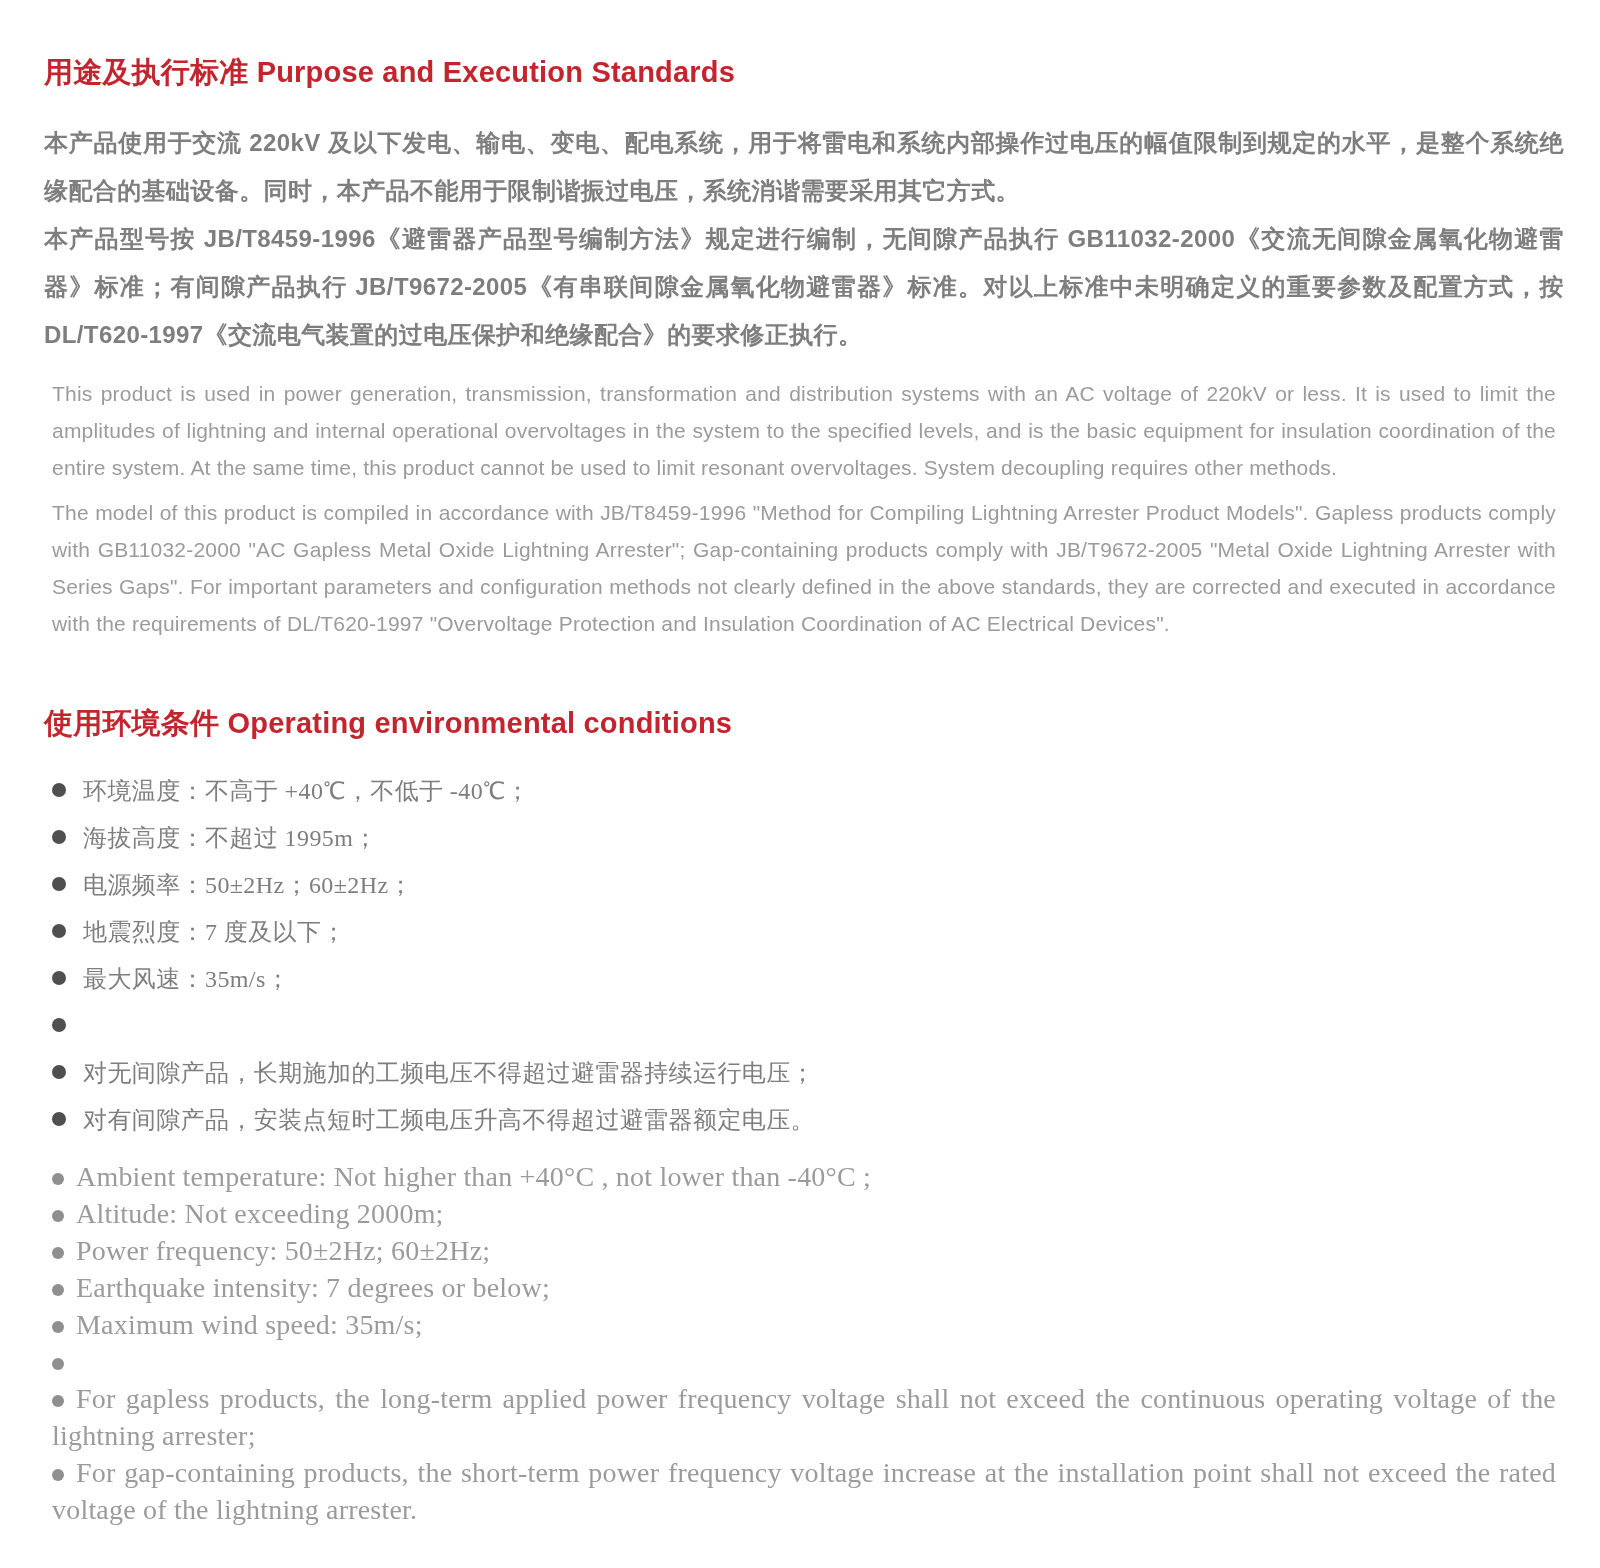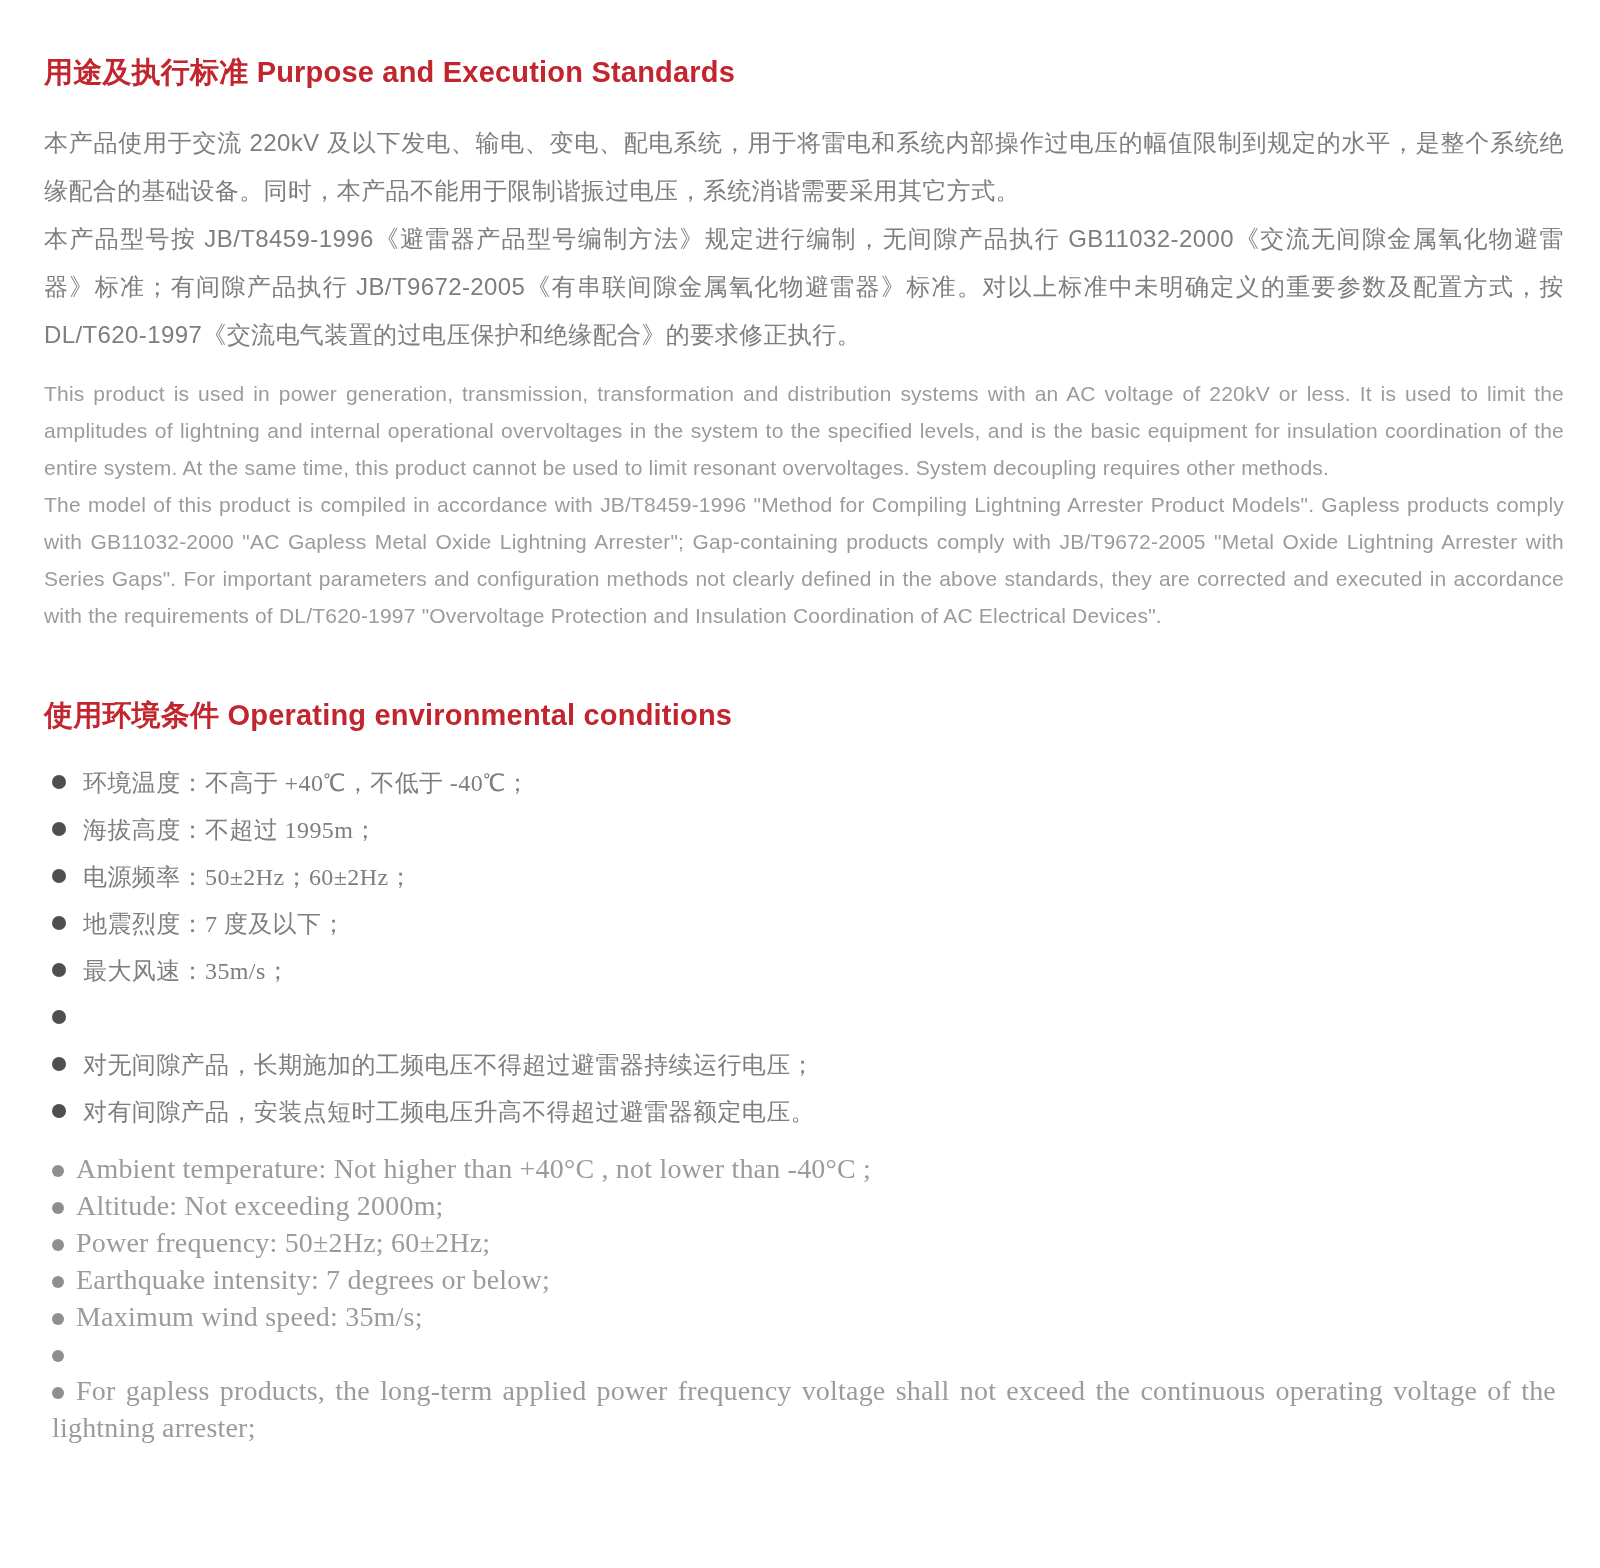--- a/index.html
+++ b/index.html
@@ -30,26 +30,27 @@
   .sec-title.second {
     margin-top: 62px;
   }
   .zh-para {
     margin: 0;
     font-size: 24px;
     line-height: 48px;
     color: var(--zh-gray, #7E7E7E);
     text-align: justify;
     letter-spacing: 0.4px;
+    font-weight: bold;
   }
   .zh-para.first {
     margin-top: 26px;
   }
   .en-para {
-    margin: 0;
+    margin: 8px;
     font-size: 21px;
     line-height: 37px;
     color: var(--en-gray, #9B9B9B);
     text-align: justify;
     letter-spacing: 0.2px;
   }
   .en-para.first {
     margin-top: 16px;
   }
   ul.cond-list {
@@ -119,15 +120,16 @@
   </ul>
 
   <ul class="cond-list en-list">
     <li><span class="dot en-dot"></span><span>Ambient temperature: Not higher than +40°C , not lower than -40°C ;</span></li>
     <li><span class="dot en-dot"></span><span>Altitude: Not exceeding 2000m;</span></li>
     <li><span class="dot en-dot"></span><span>Power frequency: 50±2Hz; 60±2Hz;</span></li>
     <li><span class="dot en-dot"></span><span>Earthquake intensity: 7 degrees or below;</span></li>
     <li><span class="dot en-dot"></span><span>Maximum wind speed: 35m/s;</span></li>
     <li><span class="dot en-dot"></span></li>
     <li><span class="dot en-dot"></span><span>For gapless products, the long-term applied power frequency voltage shall not exceed the continuous operating voltage of the lightning arrester;</span></li>
+    <li><span class="dot en-dot"></span><span>For gap-containing products, the short-term power frequency voltage increase at the installation point shall not exceed the rated voltage of the lightning arrester.</span></li>
   </ul>
 
 </div>
 
 </body></html>

